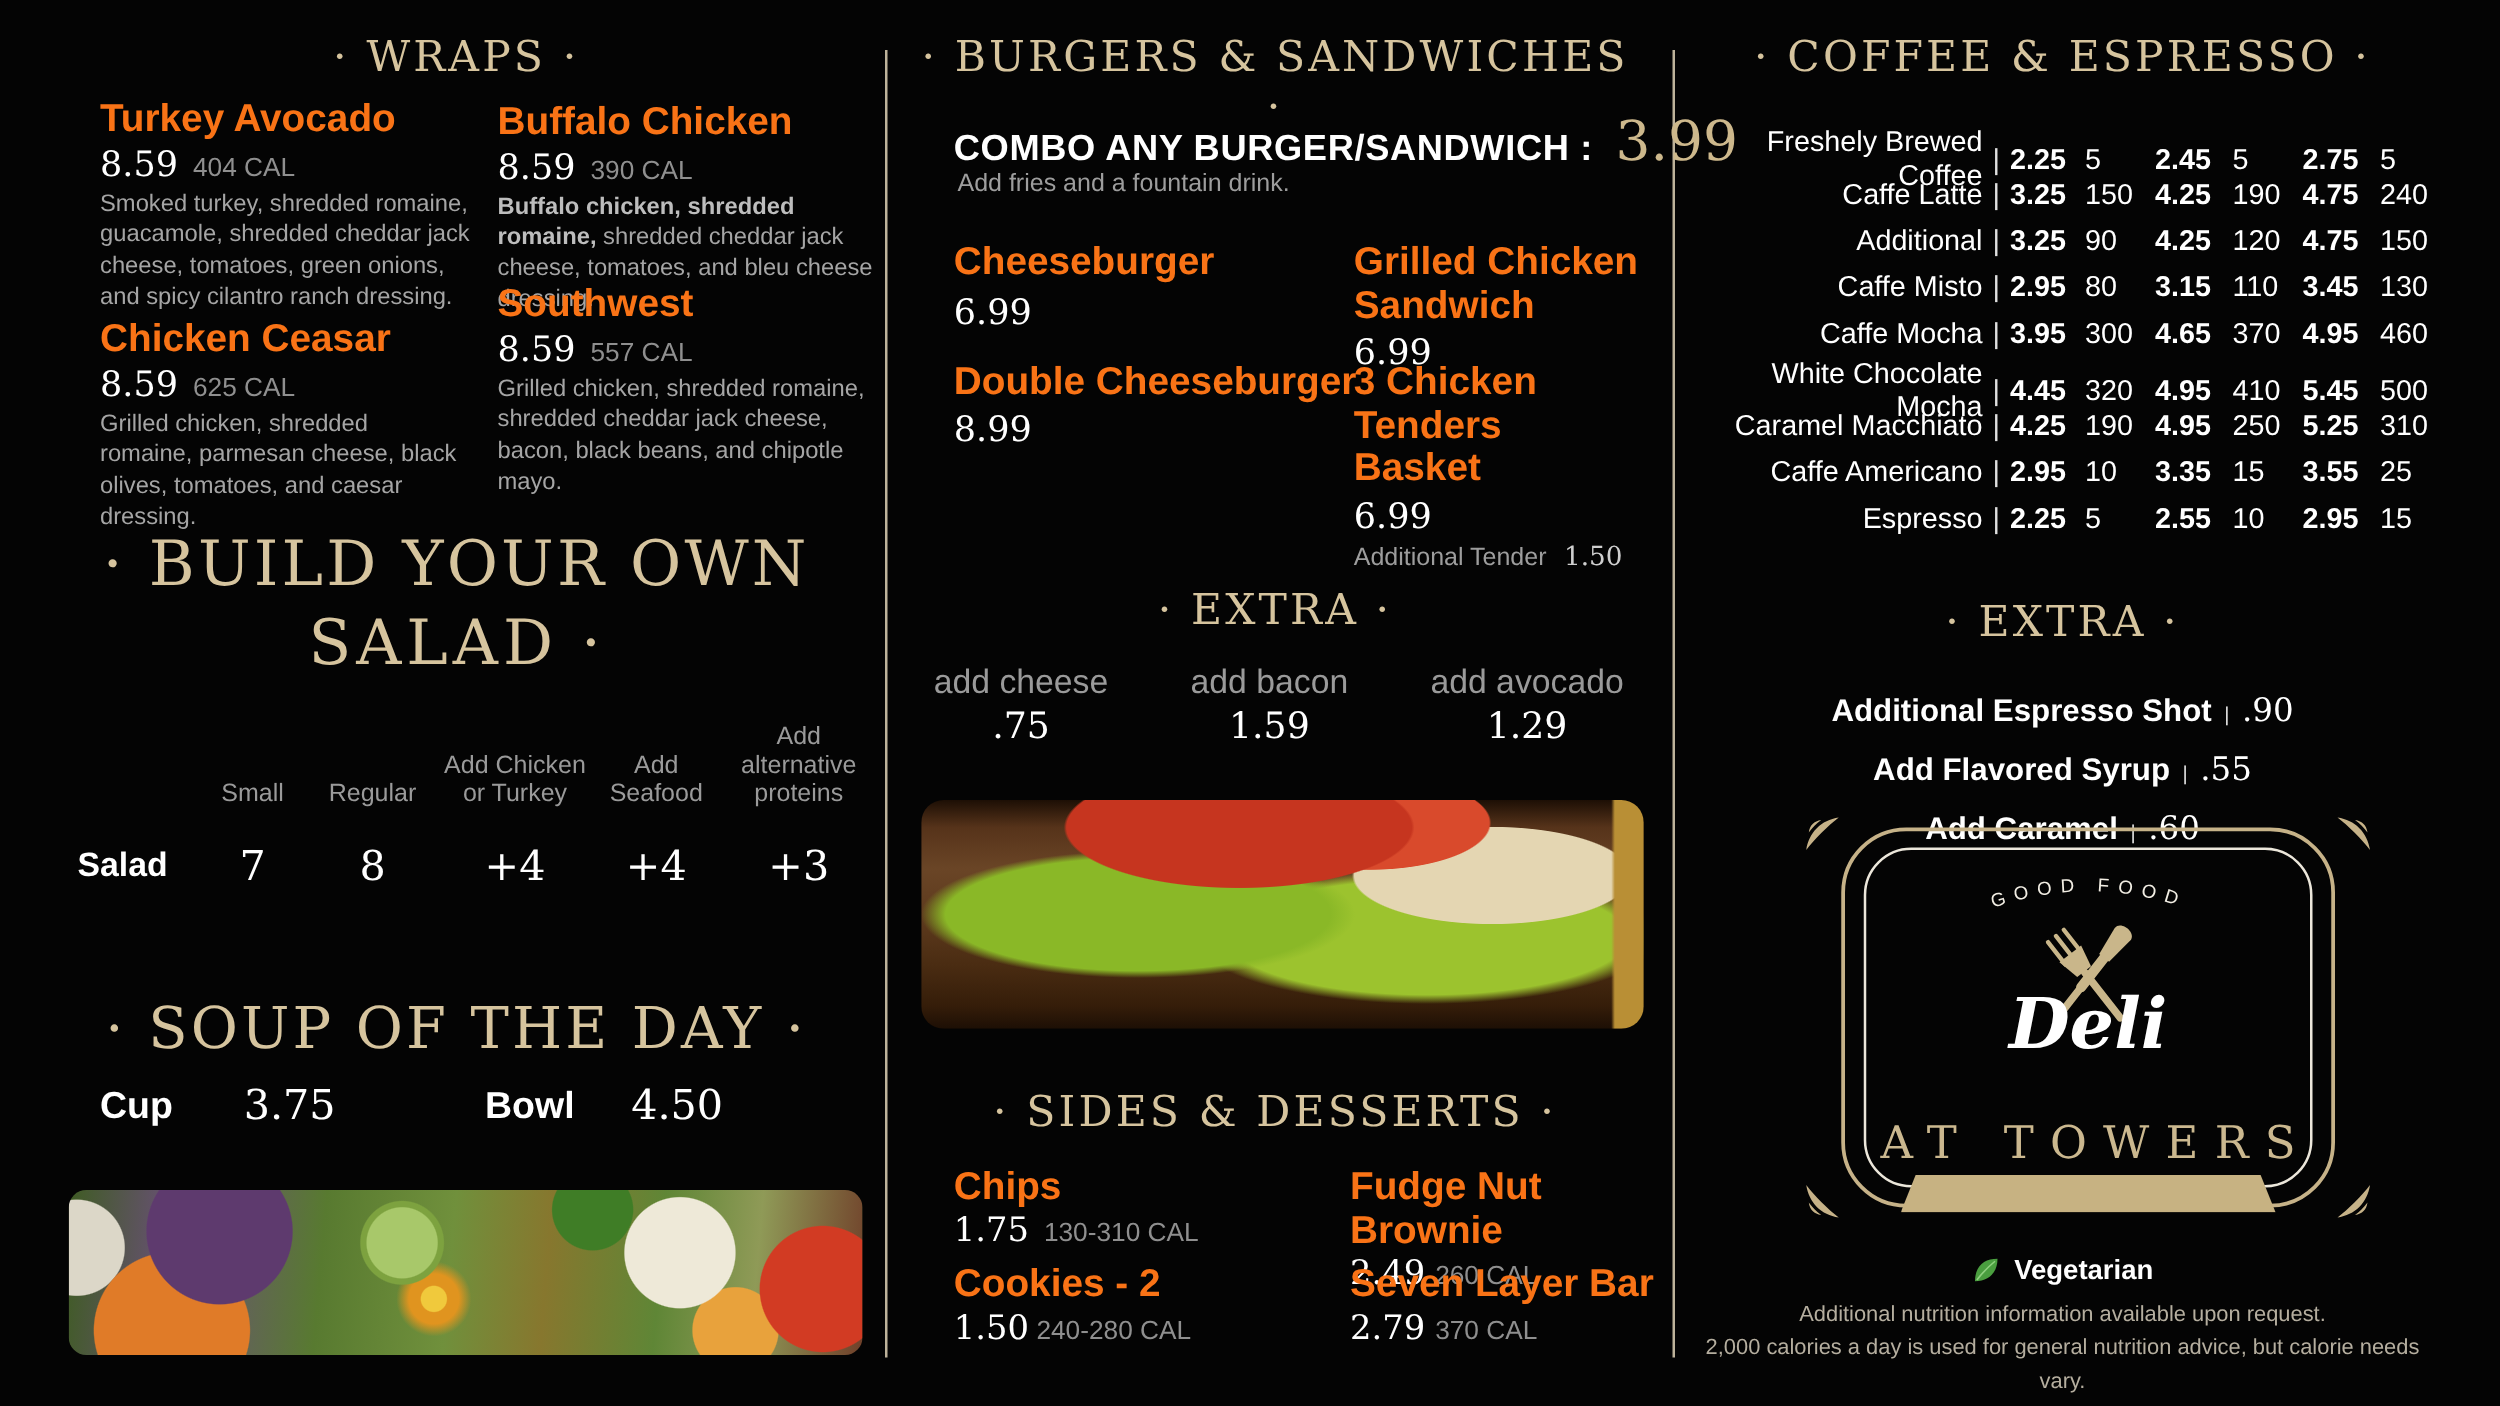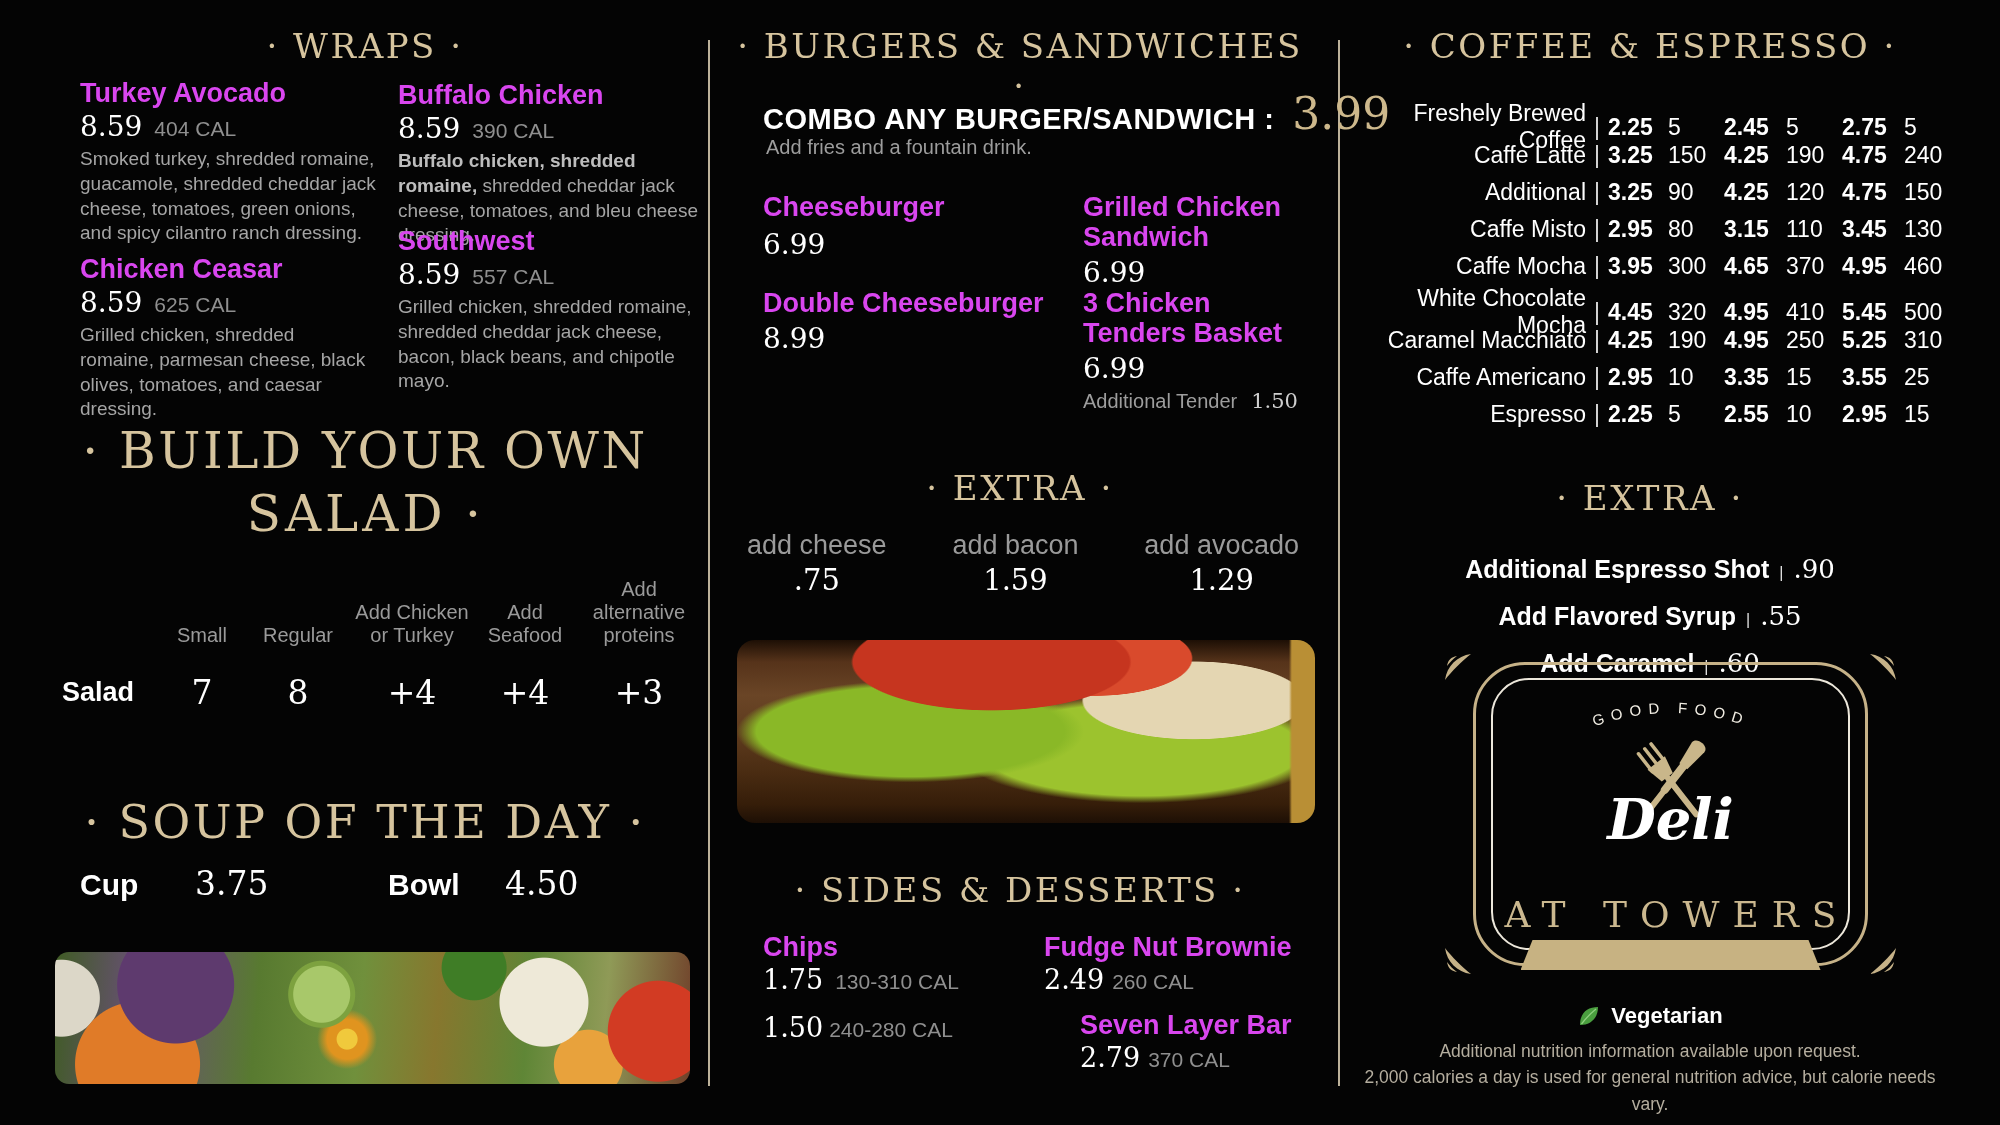--- a/index.html
+++ b/index.html
@@ -6,21 +6,21 @@
   #screen{position:relative;width:2000px;height:1125px;background:#040404;overflow:hidden;
           font-family:"Liberation Sans",sans-serif;color:#fff;}
   .abs{position:absolute;}
 
   
   .sec-header{font-family:"DejaVu Serif",serif;color:#d6c49e;text-align:center;letter-spacing:2.5px;}
   .sec-header::before{content:"· ";} .sec-header::after{content:" ·";}
   .h34{font-size:34px;} .h46{font-size:46px;} .h50{font-size:50px;line-height:1.25;}
 
   
-  .item-name{font-weight:700;color:#d946ef;font-size:27px;line-height:1.12;}
+  .item-name{font-weight:700;color:#f97316;font-size:31px;line-height:1.12;}
   .price{font-family:"DejaVu Serif",serif;color:#fff;font-size:28px;}
   .cal{color:#8f8f8f;font-size:21px;}
   .desc{color:#a5a5a5;font-size:19px;line-height:1.3;margin-top:4px;}
   .desc-bold{font-weight:700;color:#bdbdbd;}
   .price-row{display:flex;align-items:baseline;gap:12px;margin-top:2px;}
 
   .divider{position:absolute;top:40px;width:2px;height:1046px;background:#bdb29a;}
 
   
   .salad-table{display:grid;grid-template-columns:95px 82px 102px 118px 100px 120px;column-gap:4px;}
@@ -250,26 +250,27 @@
   <div class="abs sec-header h34" style="left:730px;top:870px;width:580px;">SIDES &amp; DESSERTS</div>
 
   <div class="abs" style="left:763px;top:932px;width:300px;">
     <div class="item-name">Chips</div>
     <div class="price-row">
       <span class="price" style="font-size:27px;">1.75</span>
       <span class="cal">130-310 CAL</span>
     </div>
   </div>
   <div class="abs" style="left:763px;top:1010px;width:300px;">
+    <div class="item-name">Cookies - 2</div>
     <div class="price-row" style="gap:6px;">
       <span class="price" style="font-size:27px;">1.50</span>
       <span class="cal">240-280 CAL</span>
     </div>
   </div>
-  <div class="abs" style="left:1044px;top:932px;width:280px;">
+  <div class="abs" style="left:1080px;top:932px;width:280px;">
     <div class="item-name">Fudge Nut Brownie</div>
     <div class="price-row" style="gap:8px;">
       <span class="price" style="font-size:27px;">2.49</span>
       <span class="cal">260 CAL</span>
     </div>
   </div>
   <div class="abs" style="left:1080px;top:1010px;width:280px;">
     <div class="item-name">Seven Layer Bar</div>
     <div class="price-row" style="gap:8px;">
       <span class="price" style="font-size:27px;">2.79</span>

